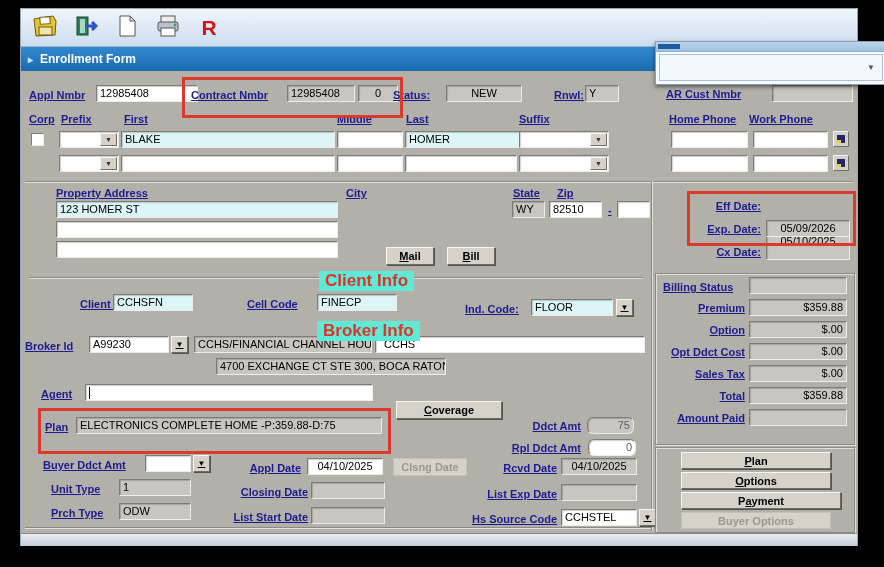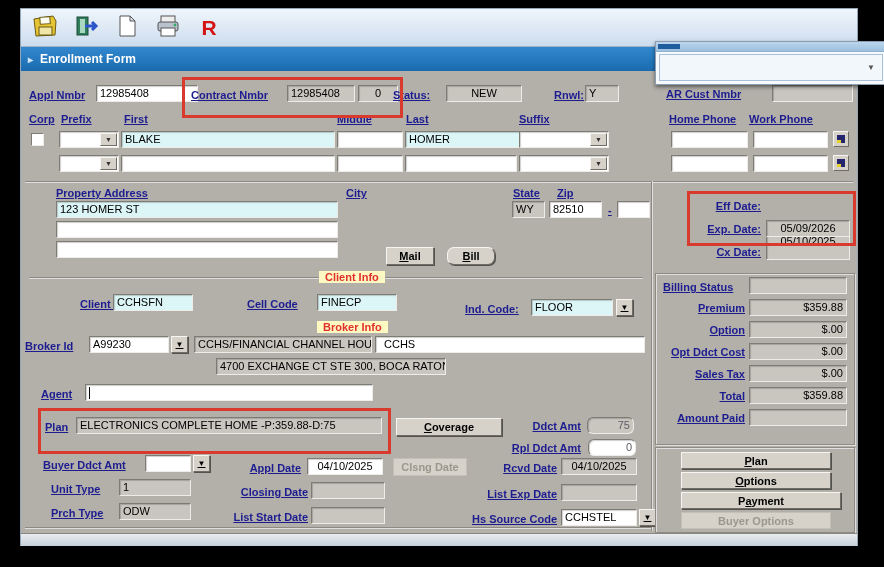--- a/index.html
+++ b/index.html
@@ -14,22 +14,22 @@
   .rletter{color:#d41414;font-weight:bold;font-size:21px;line-height:22px;}
   .titlebar{position:absolute;left:0;top:38px;width:100%;height:24px;
        background:linear-gradient(#3388cf,#1a6bae);color:#fff;font-weight:bold;font-size:12px;
        display:flex;align-items:center;gap:7px;padding-left:7px;box-sizing:border-box;}
   .title-arrow{font-size:10px;color:#cfe6f8;}
   .form{position:absolute;left:0;top:62px;width:836px;height:462px;font-size:11px;}
   .statusbar{position:absolute;left:0;top:524px;width:836px;height:12px;
        background:linear-gradient(#e9edf1,#c6cfd8);border-top:1px solid #8a8781;}
   .lbl{position:absolute;font-weight:bold;font-size:11px;color:#1c1c90;white-space:nowrap;line-height:13px;text-decoration:underline;}
   .lbl.r{text-align:right;}
-  .redlbl{position:absolute;font-weight:bold;font-size:11px;color:#e0312a;white-space:nowrap;
-       background:#fef9c3;padding:0 6px;z-index:5;}
+  .redlbl{position:absolute;font-weight:bold;font-size:17px;color:#e0312a;white-space:nowrap;
+       background:#5eead4;padding:0 6px;z-index:5;}
   .fld{position:absolute;height:17px;box-sizing:border-box;background:#fff;
        border:1px solid #7e7b74;border-right-color:#edece8;border-bottom-color:#edece8;
        box-shadow:inset 1px 1px 1px rgba(60,60,60,.25);
        padding:1px 3px;font-size:11px;color:#000;overflow:hidden;white-space:nowrap;line-height:13px;}
   .cyan{background:#dcf5f7;}
   .ro{background:#c9c6c0;}
   .right{text-align:right;}
   .center{text-align:center;}
   .dim{color:#5d5d66;border-radius:6px;}
   .btn{position:absolute;height:18px;box-sizing:border-box;background:#d6d2ca;
@@ -184,21 +184,21 @@
     <div class="fld" style="left:35px;top:150px;width:282px;"></div>
     <div class="fld" style="left:35px;top:170px;width:282px;"></div>
     <span class="lbl" style="left:325px;top:116px;">City</span>
     <span class="lbl" style="left:492px;top:116px;">State</span>
     <div class="fld ro" style="left:491px;top:130px;width:33px;">WY</div>
     <span class="lbl" style="left:536px;top:116px;">Zip</span>
     <div class="fld" style="left:528px;top:130px;width:53px;">82510</div>
     <span class="lbl" style="left:587px;top:133px;">-</span>
     <div class="fld" style="left:596px;top:130px;width:33px;"></div>
     <button class="btn" style="left:365px;top:176px;width:48px;"><u>M</u>ail</button>
-    <button class="btn" style="left:426px;top:176px;width:48px;border-radius:7px;"><u>B</u>ill</button>
+    <button class="btn" style="left:426px;top:176px;width:48px;"><u>B</u>ill</button>
 
     <span class="lbl r" style="left:660px;top:129px;width:80px;">Eff Date:</span>
     <div class="fld ro center" style="left:745px;top:126px;width:84px;margin-top:36px;">05/10/2025</div>
     <span class="lbl r" style="left:655px;top:152px;width:85px;">Exp. Date:</span>
     <div class="fld ro center" style="left:745px;top:149px;width:84px;">05/09/2026</div>
     <span class="lbl r" style="left:660px;top:175px;width:80px;">Cx Date:</span>
     <div class="fld ro" style="left:745px;top:172px;width:84px;"></div>
 
     <div class="hline" style="left:8px;top:206px;width:614px;"></div>
     <span class="redlbl" style="left:298px;top:200px;">Client Info</span>
@@ -222,21 +222,21 @@
     <div class="fld" style="left:354px;top:265px;width:270px;padding-left:8px;">CCHS</div>
     <div class="fld ro" style="left:195px;top:287px;width:230px;">4700 EXCHANGE CT STE 300, BOCA RATON, FL 33-</div>
     <span class="lbl" style="left:20px;top:317px;">Agent</span>
     <div class="fld" style="left:64px;top:313px;width:288px;">
       <span></span>
       <span class="caret"></span>
     </div>
 
     <span class="lbl" style="left:24px;top:350px;">Plan</span>
     <div class="fld ro" style="left:55px;top:346px;width:306px;">ELECTRONICS COMPLETE HOME -P:359.88-D:75</div>
-    <button class="btn" style="left:375px;top:347px;width:106px;"><u>C</u>overage</button>
+    <button class="btn" style="left:375px;top:330px;width:106px;"><u>C</u>overage</button>
     <span class="lbl r" style="left:460px;top:349px;width:100px;">Ddct Amt</span>
     <div class="fld ro right dim" style="left:566px;top:346px;width:47px;">75</div>
     <span class="lbl r" style="left:450px;top:371px;width:110px;">Rpl Ddct Amt</span>
     <div class="fld right dim" style="left:567px;top:368px;width:48px;">0</div>
 
     <span class="lbl" style="left:22px;top:388px;">Buyer Ddct Amt</span>
     <div class="fld" style="left:124px;top:384px;width:46px;"></div>
     <div class="dropbtn" style="left:172px;top:384px;">
         <span>▼</span>
       </div>

